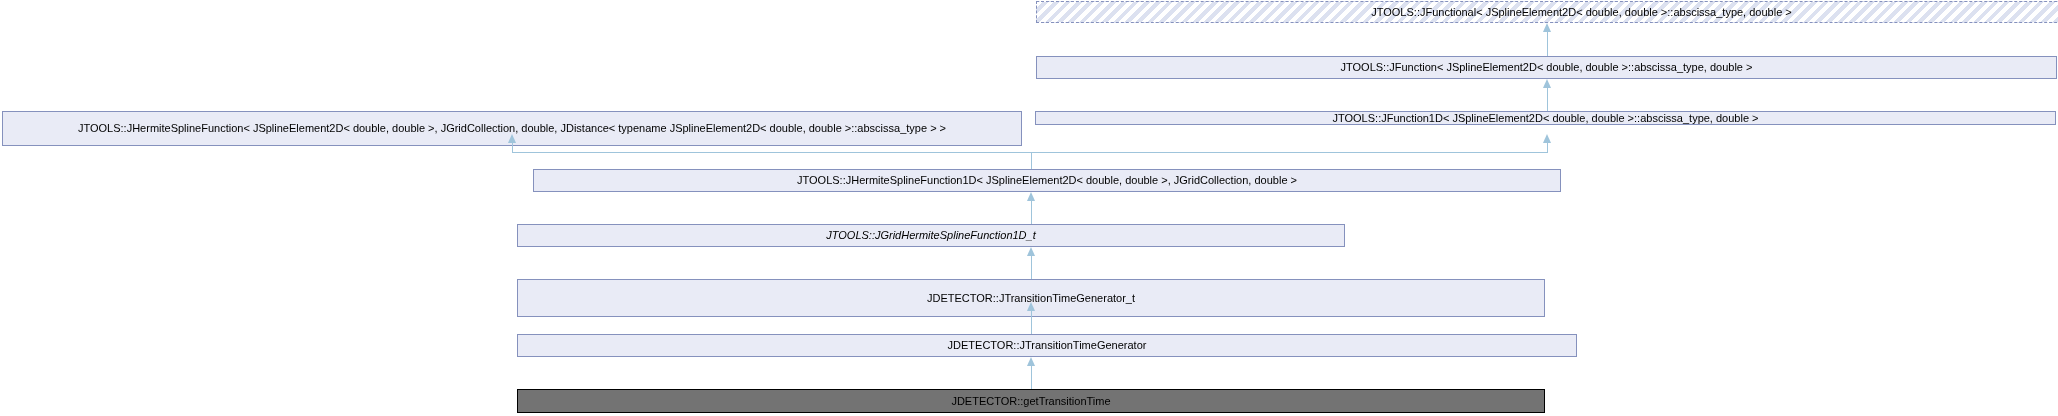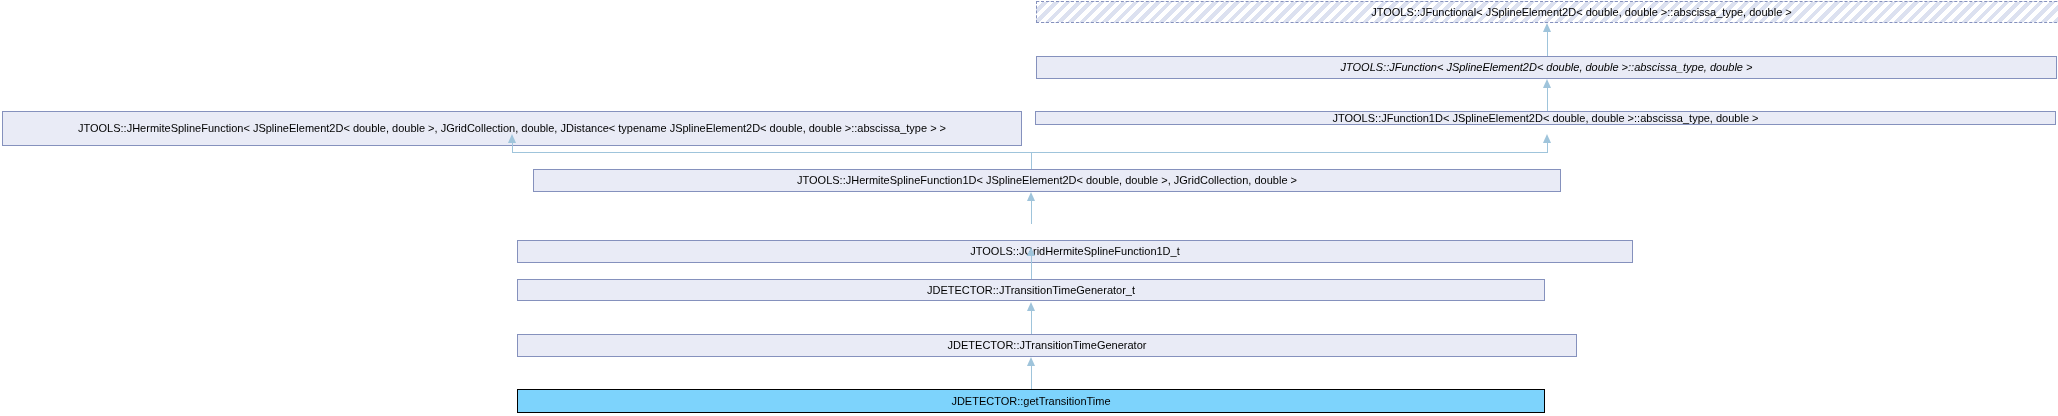--- a/index.html
+++ b/index.html
@@ -33,21 +33,21 @@
   .node.dashed {
     border-style: dashed;
     background: repeating-linear-gradient(
       135deg,
       #ffffff 0px, #ffffff 4px,
       var(--hatch, #DCE1F0) 4px, var(--hatch, #DCE1F0) 8px
     );
   }
   .node.current {
     border: 1px solid var(--current-border, #000000);
-    background: #7dd3fc;
+    background: #737373;
     cursor: default;
   }
   .vline {
     position: absolute;
     width: 1px;
     background: var(--edge, #9FC4DB);
   }
   .hline {
     position: absolute;
     height: 1px;
@@ -62,31 +62,31 @@
     border-bottom: 9px solid var(--edge, #9FC4DB);
   }
 </style>
 </head>
 <body>
 
 <div class="canvas">
 
   <div class="node dashed" style="left:1036px; top:1px; width:1091px; height:22px;">JTOOLS::JFunctional&lt; JSplineElement2D&lt; double, double &gt;::abscissa_type, double &gt;</div>
 
-  <div class="node" style="left:1036px; top:56px; width:1021px; height:23px;font-style:italic;">JTOOLS::JFunction&lt; JSplineElement2D&lt; double, double &gt;::abscissa_type, double &gt;</div>
+  <div class="node" style="left:1036px; top:56px; width:1021px; height:23px;">JTOOLS::JFunction&lt; JSplineElement2D&lt; double, double &gt;::abscissa_type, double &gt;</div>
 
   <div class="node" style="left:2px; top:111px; width:1020px; height:35px;">JTOOLS::JHermiteSplineFunction&lt; JSplineElement2D&lt; double, double &gt;, JGridCollection, double, JDistance&lt; typename JSplineElement2D&lt; double, double &gt;::abscissa_type &gt; &gt;</div>
 
   <div class="node" style="left:1035px; top:111px; width:1021px; height:14px;">JTOOLS::JFunction1D&lt; JSplineElement2D&lt; double, double &gt;::abscissa_type, double &gt;</div>
 
   <div class="node" style="left:517px; top:169px; width:1028px; height:23px;margin-left:16px;">JTOOLS::JHermiteSplineFunction1D&lt; JSplineElement2D&lt; double, double &gt;, JGridCollection, double &gt;</div>
 
-  <div class="node" style="left:517px; top:240px; width:1116px; height:23px;">JTOOLS::JGridHermiteSplineFunction1D_t</div>
+  <div class="node" style="left:517px; top:224px; width:828px; height:23px;font-style:italic;">JTOOLS::JGridHermiteSplineFunction1D_t</div>
 
-  <div class="node" style="left:517px; top:279px; width:1028px; height:22px;">JDETECTOR::JTransitionTimeGenerator_t</div>
+  <div class="node" style="left:517px; top:279px; width:1028px; height:38px;">JDETECTOR::JTransitionTimeGenerator_t</div>
 
   <div class="node" style="left:517px; top:334px; width:1060px; height:23px;">JDETECTOR::JTransitionTimeGenerator</div>
 
   <div class="node current" style="left:517px; top:389px; width:1028px; height:24px;">JDETECTOR::getTransitionTime</div>
 
   <div class="arrow-up" style="left:1543px; top:23px;"></div>
   <div class="vline" style="left:1547px; top:31px; height:25px;"></div>
 
   <div class="arrow-up" style="left:1543px; top:79px;"></div>
   <div class="vline" style="left:1547px; top:88px; height:23px;"></div>

